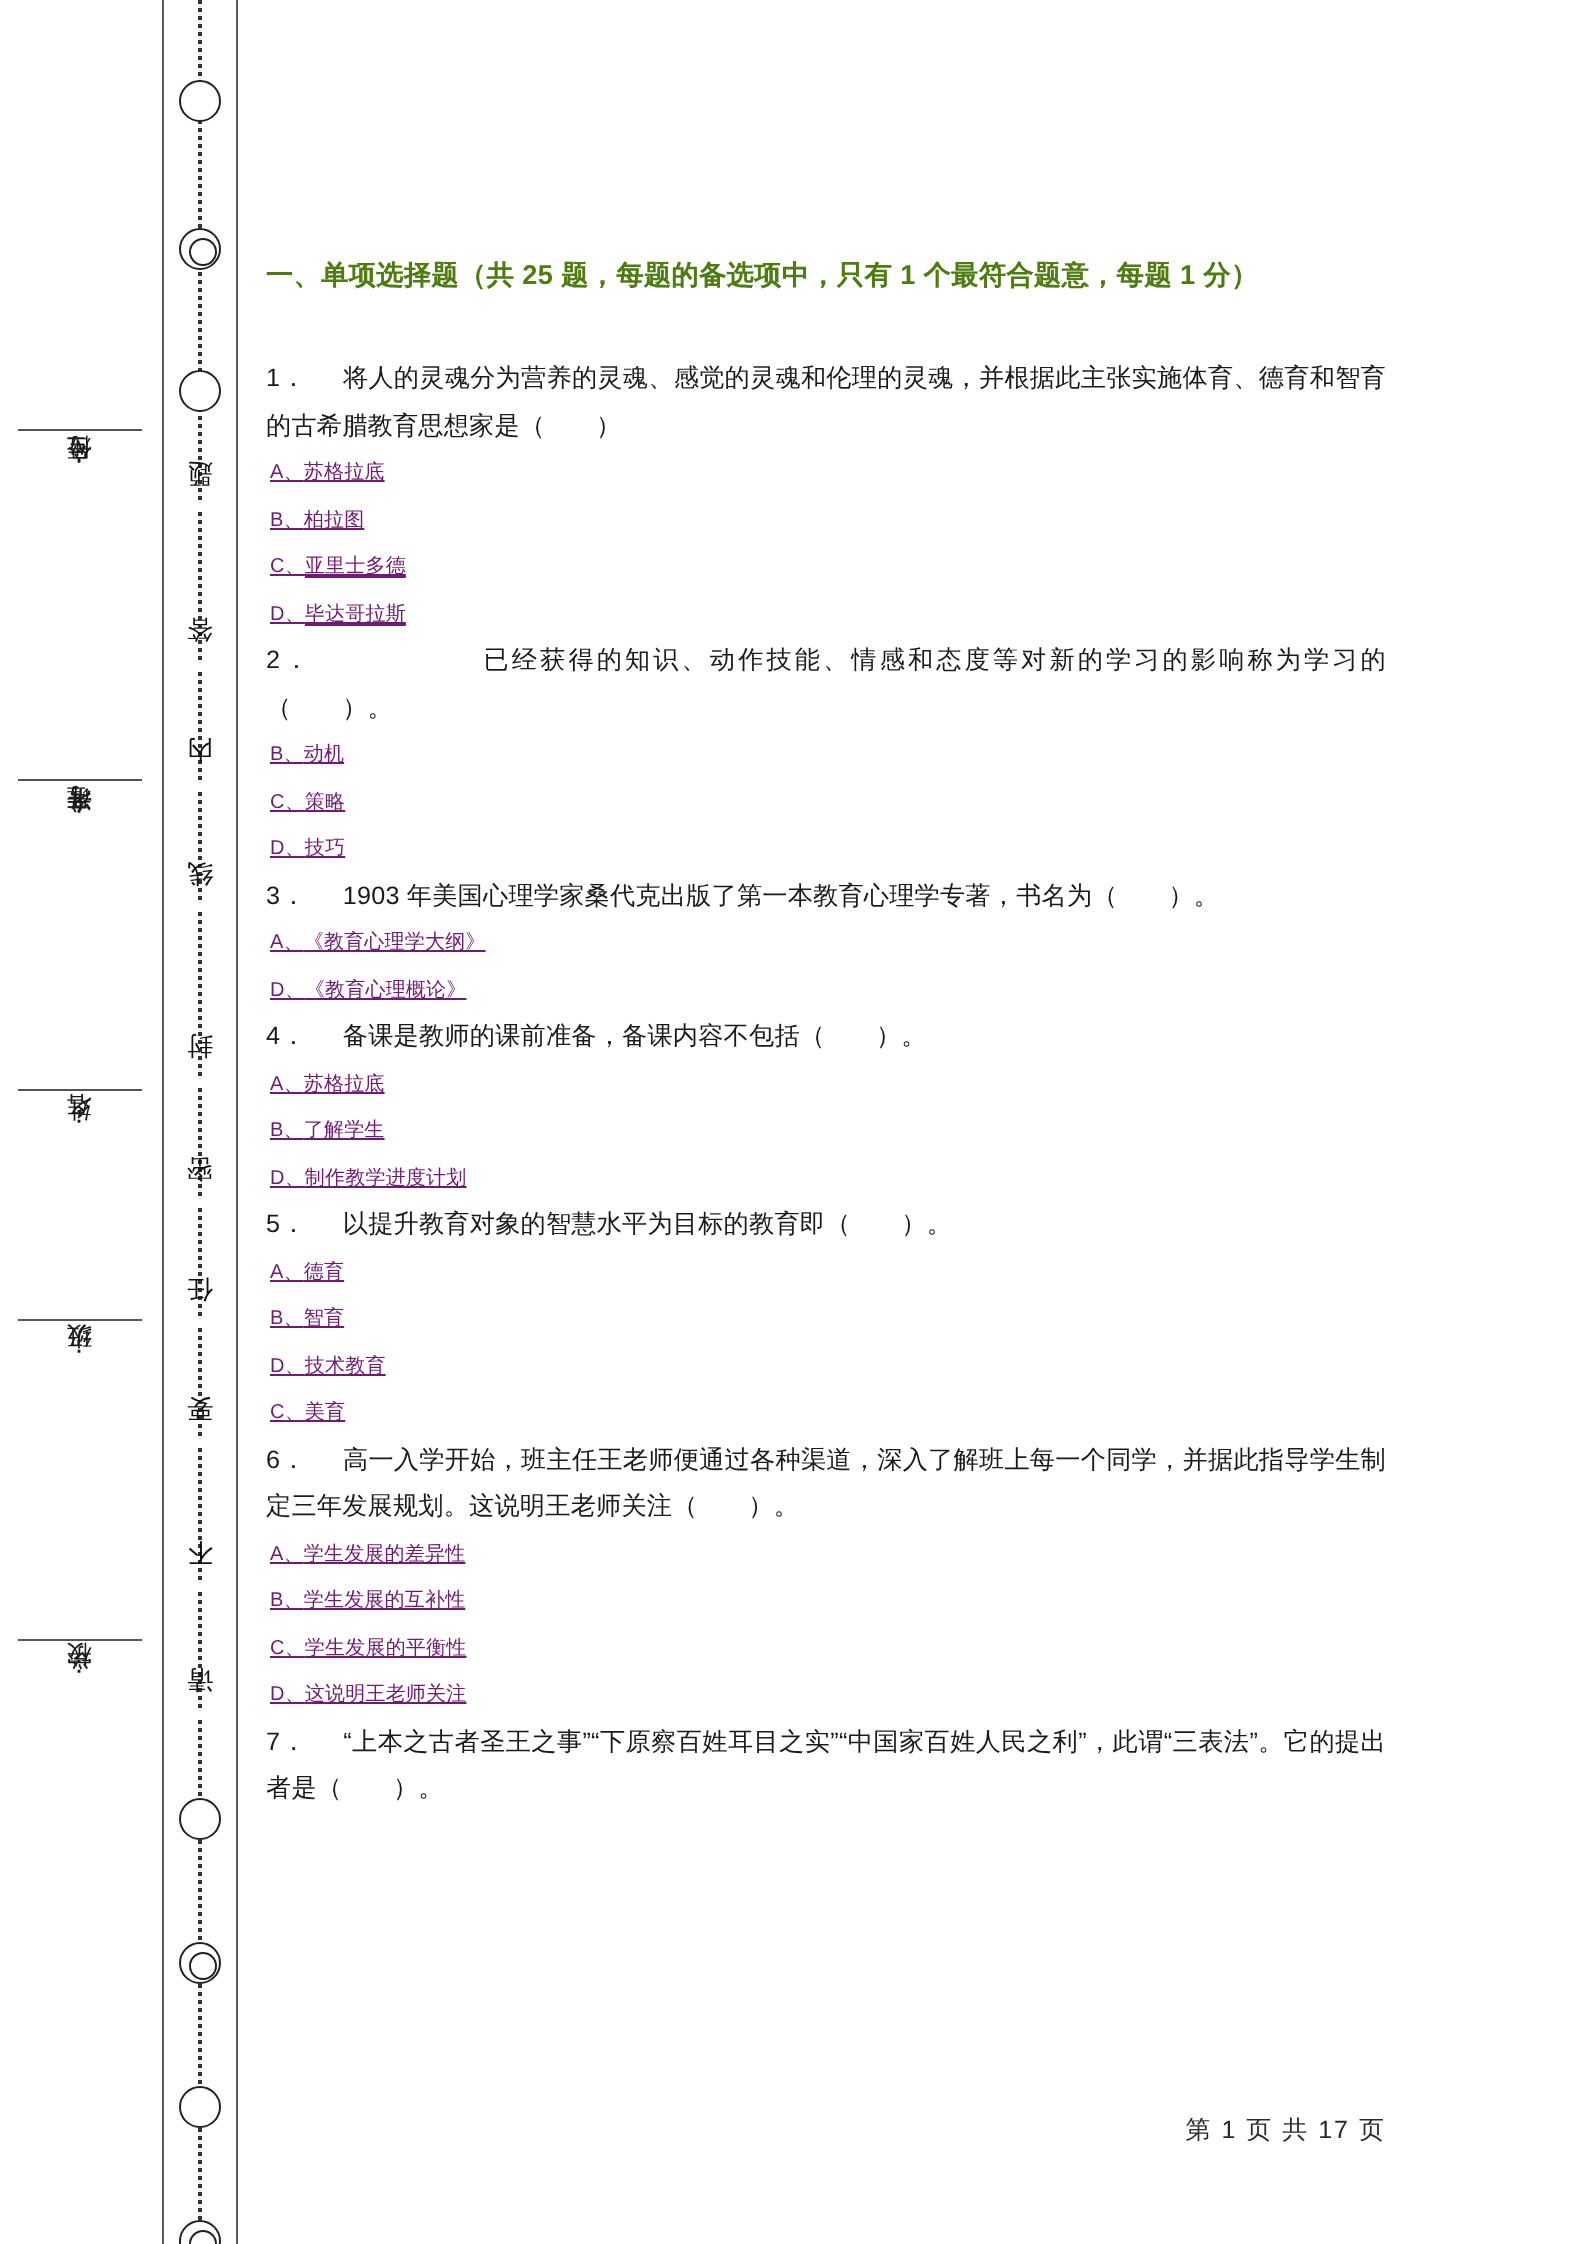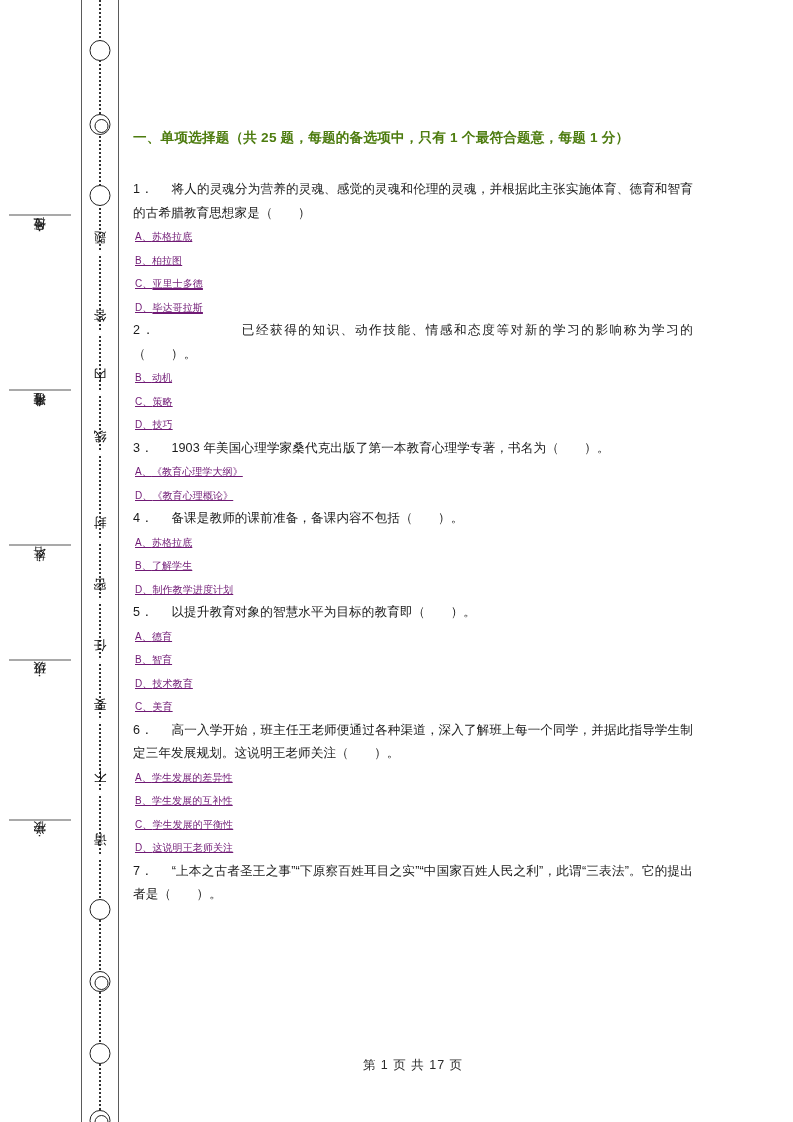--- a/index.html
+++ b/index.html
@@ -130,21 +130,21 @@
     letter-spacing: 0.1px;
     text-decoration: underline;
   }
   .opt .opt-text.underline { text-decoration: underline; text-underline-offset: 2px; }
 
   
   #footer {
     position: absolute;
     left: 133px; top: 1057px;
     width: 560px;
-    text-align: center;
+    text-align: right;
     font-size: 12.5px;
     color: #2a2a2a;
     letter-spacing: 1px;
   }
 </style>
 </head>
 <body>
 
 <div id="page">
 

